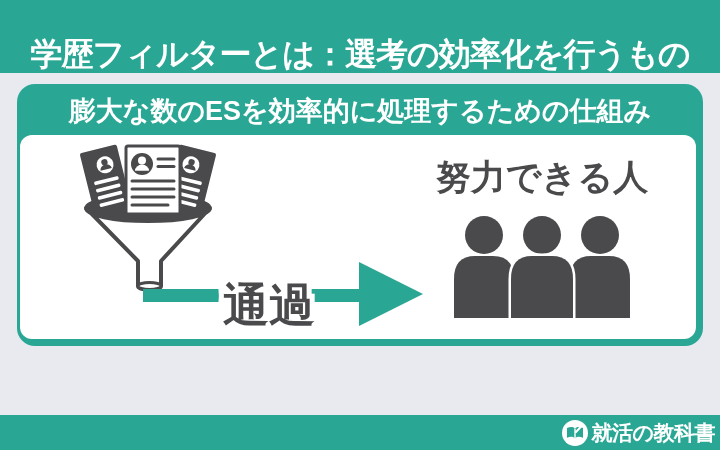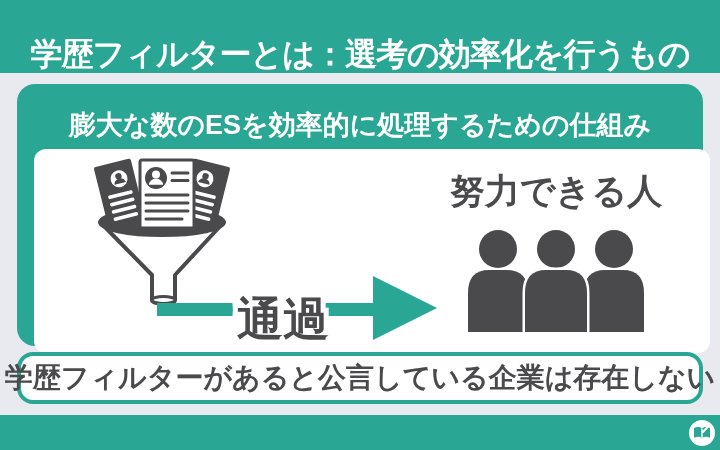--- a/index.html
+++ b/index.html
@@ -19,21 +19,21 @@
     background:var(--teal);
     display:flex;align-items:center;justify-content:center;
   }
   .header-bar .title{
     color:#fff;font-size:32px;font-weight:bold;letter-spacing:-1px;white-space:nowrap;margin-top:36px;
   }
 
   
   .main-panel{
     position:absolute;left:17px;top:84px;width:686px;height:262px;
-    background:var(--teal);border-radius:18px;padding:17px;
+    background:var(--teal);border-radius:18px;padding:3px;
   }
   .panel-heading{
     height:48px;line-height:48px;text-align:center;
     color:#fff;font-size:27px;font-weight:bold;white-space:nowrap;
   }
   .panel-body{
     position:relative;width:676px;height:204px;
     background:var(--paper);border-radius:12px;overflow:hidden;
   }
   .illus{position:absolute;left:0;top:0;width:676px;height:204px;display:block;}
@@ -152,26 +152,24 @@
           <g transform="translate(522,0)">
             <circle cx="0" cy="100" r="19" class="ink-fill person-front"></circle>
             <path d="M -31,183 V 144 Q -31,121 -10,121 H 10 Q 31,121 31,144 V 183 Z" class="ink-fill person-front"></path>
           </g>
         </g>
 
       </svg>
     </div>
   </div>
 
-  <div class="bottom-banner">
-    <div class="banner-text">学歴フィルターがあると公言している企業は存在しない</div>
-  </div>
 
   <div class="footer-bar">
     <svg class="logo-icon" width="26" height="26" viewBox="-13 -13 26 26" aria-hidden="true">
       <circle cx="0" cy="0" r="13" fill="#ffffff"></circle>
       <path d="M -8,-5 C -4.5,-6.8 -1.2,-6.2 0,-4.6 C 1.2,-6.2 4.5,-6.8 8,-5 L 8,4.8 C 4.5,3.2 1.2,3.8 0,5.4 C -1.2,3.8 -4.5,3.2 -8,4.8 Z" class="teal-fill"></path>
       <line x1="0" y1="-4.6" x2="0" y2="5.4" stroke="#ffffff" stroke-width="1.4"></line>
       <line x1="6.5" y1="-7" x2="1" y2="-1" stroke="#ffffff" stroke-width="2" stroke-linecap="round"></line>
     </svg>
+    <span class="brand-name">就活の教科書</span>
   </div>
 
 </div>
 
 </body></html>

